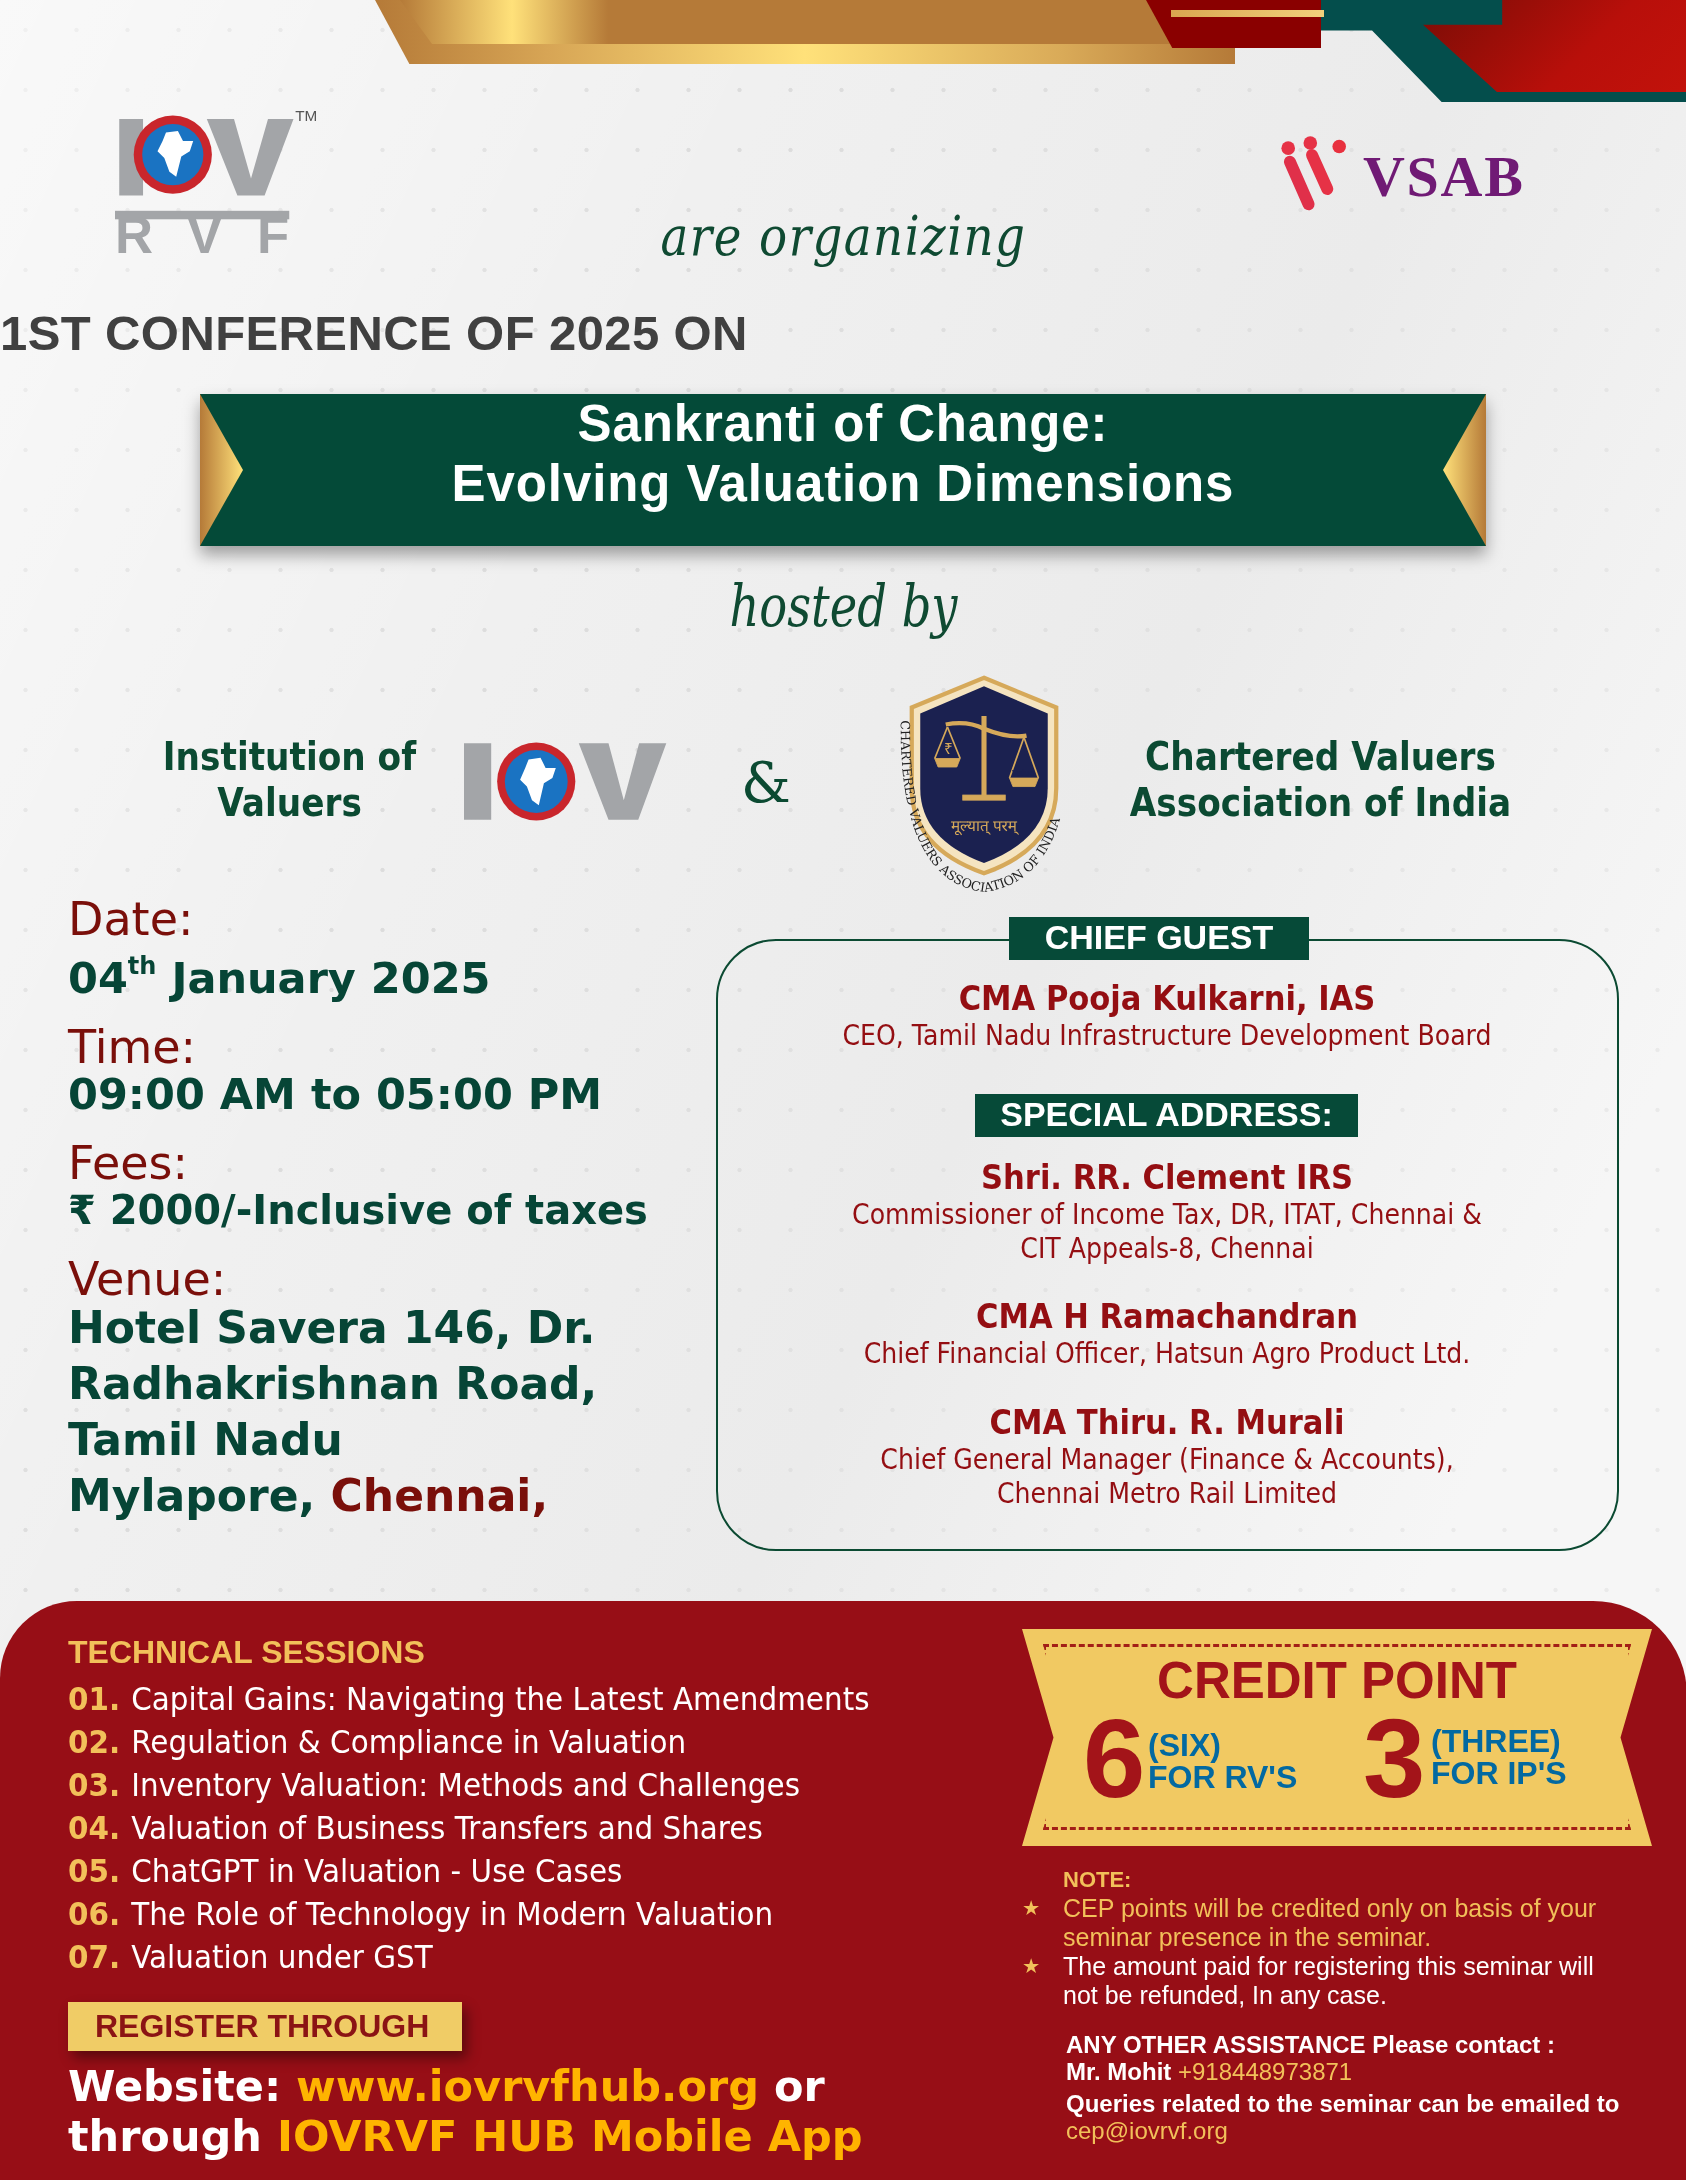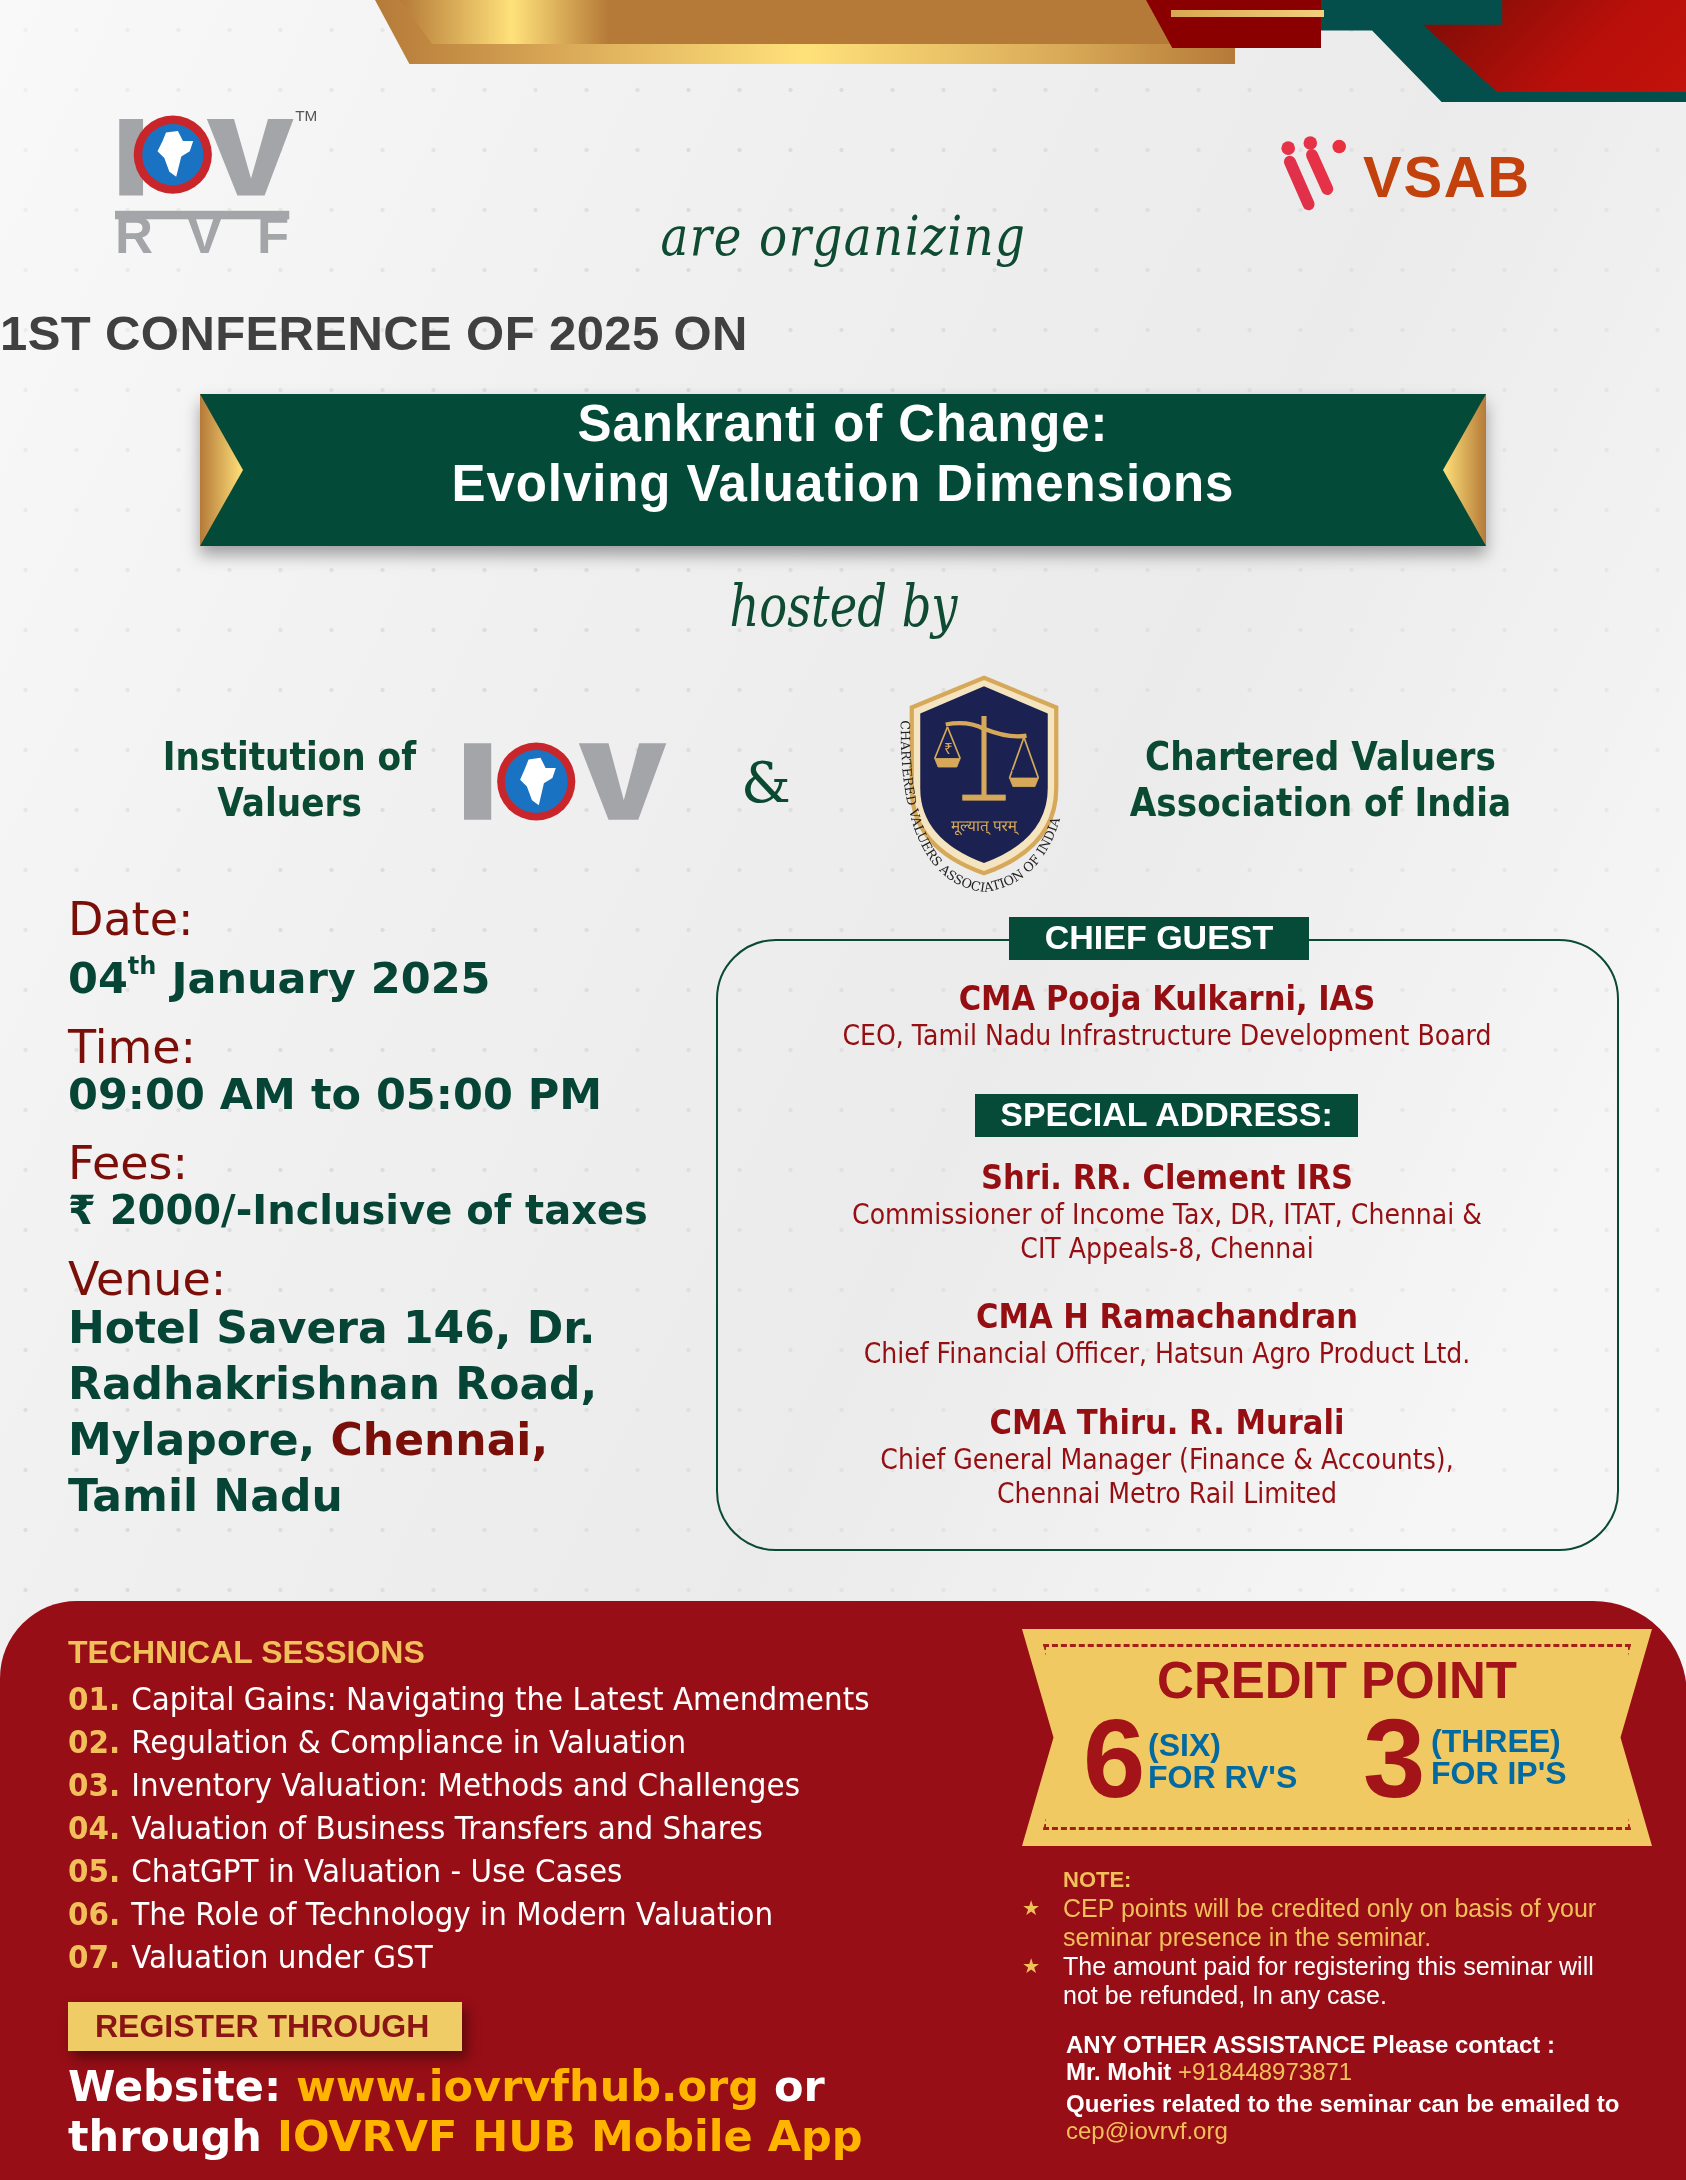--- a/index.html
+++ b/index.html
@@ -48,22 +48,22 @@
     left: 1423px; top: 0; width: 264px; height: 92px;
     background: linear-gradient(135deg, #7a0d06 0%, #b80f0a 60%, #c2120b 100%);
     clip-path: polygon(30% 0, 100% 0, 100% 100%, 28% 100%, 0 27%, 30% 27%);
   }
 
   
   .iov-logo { left: 115px; top: 102px; width: 204px; height: 153px; }
   .vsab-logo { left: 1278px; top: 136px; width: 307px; height: 77px; }
   .vsab-text {
     position: absolute; left: 85px; top: 6.8px;
-    font-family: Liberation Sans, sans-serif; font-weight: bold;
-    font-size: 58px; color: #c2410c; letter-spacing: 1.7px;
+    font-family: Liberation Serif, serif; font-weight: bold;
+    font-size: 58px; color: #701a75; letter-spacing: 1.7px;
   }
 
   
   .organizing {
     left: 0; width: 1687px; top: 204px; text-align: center;
     font-family: "DejaVu Serif", serif; font-style: italic;
     font-size: 55px; color: #0f4a32; transform: scaleX(0.85);
     letter-spacing: 1.7px;
   }
   .conf-heading {
@@ -326,22 +326,22 @@
     <div class="val">09:00 AM to 05:00 PM</div>
   </div>
   <div class="detail-block">
     <div class="lbl">Fees:</div>
     <div class="val" style="font-size:40px">₹ 2000/-Inclusive of taxes</div>
   </div>
   <div class="detail-block">
     <div class="lbl">Venue:</div>
     <div class="val venue-val">Hotel Savera 146, Dr.</div>
     <div class="val venue-val">Radhakrishnan Road,</div>
+    <div class="val venue-val">Tamil Nadu</div>
     <div class="val venue-val"><span>Mylapore, </span><span class="venue-city">Chennai,</span></div>
-    <div class="val venue-val">Tamil Nadu</div>
   </div>
 </div>
 
 <div class="abs guest-box"></div>
 <div class="tag tag-chief">CHIEF GUEST</div>
 <div class="guest" style="top:978px">
   <div class="g-name">CMA Pooja Kulkarni, IAS</div>
   <div class="g-role">CEO, Tamil Nadu Infrastructure Development Board</div>
 </div>
 <div class="tag tag-special">SPECIAL ADDRESS:</div>

